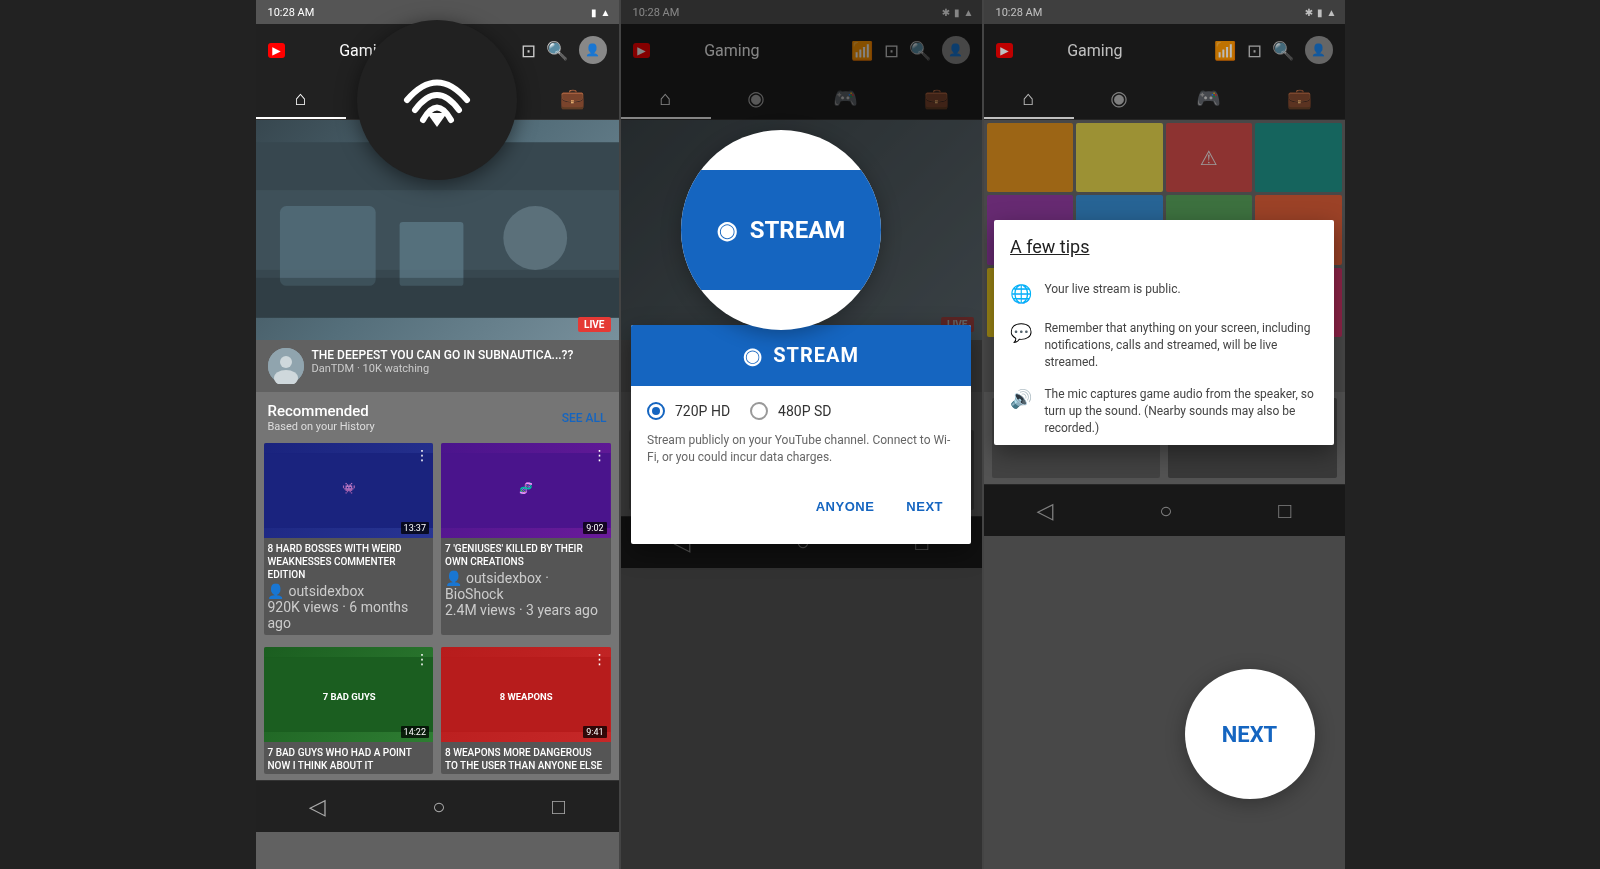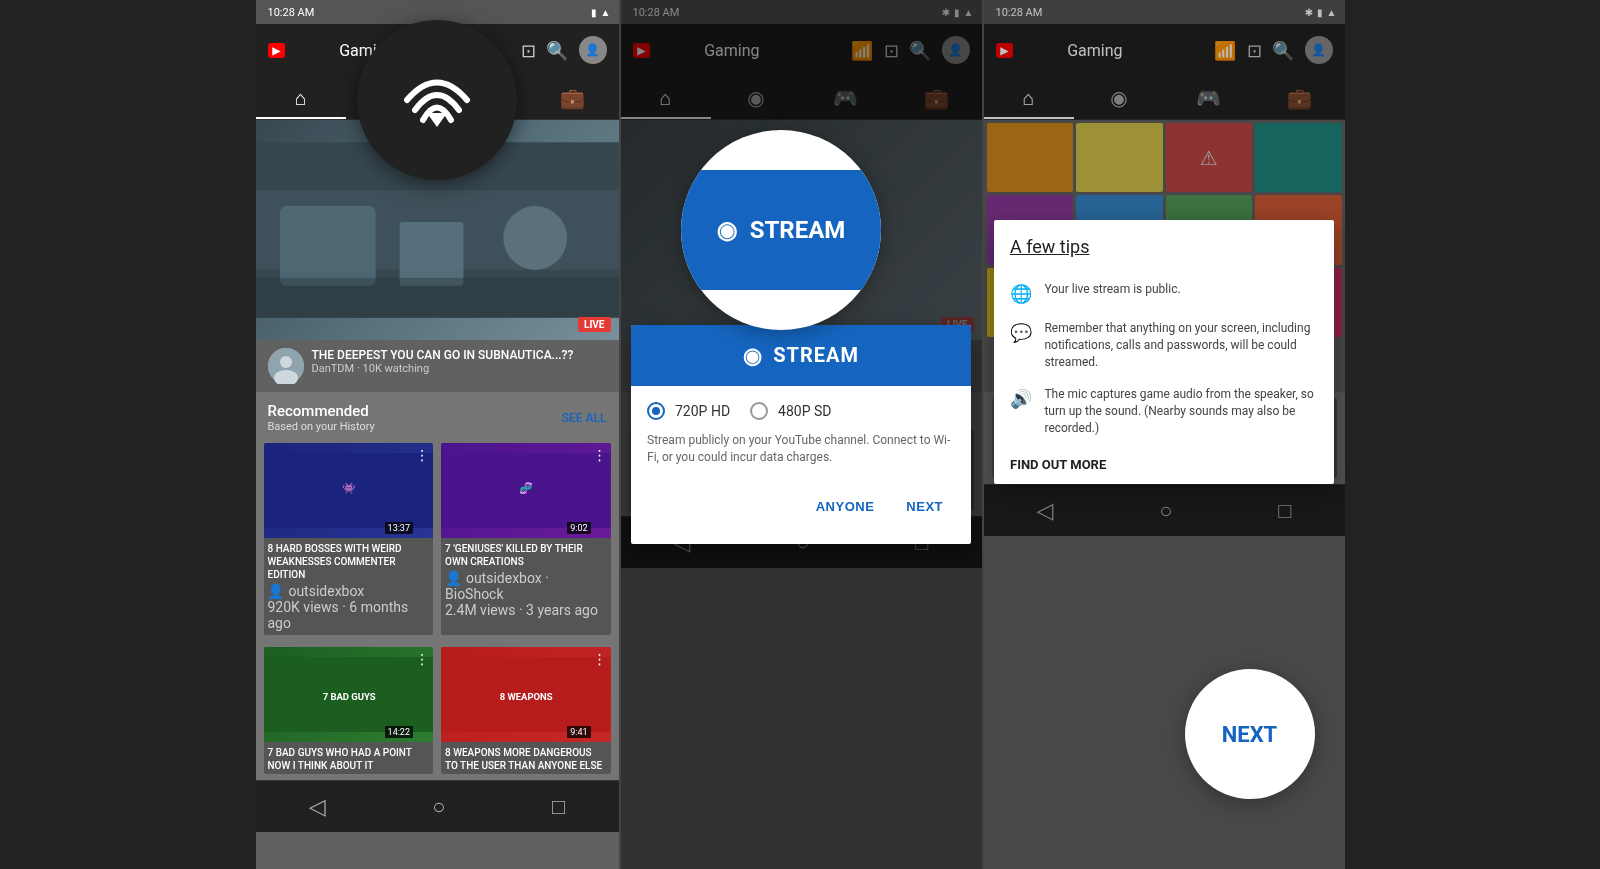--- a/index.html
+++ b/index.html
@@ -187,21 +187,21 @@
       height: 95px;
       position: relative;
       overflow: hidden;
     }
     .thumb-img.dark1 { background: linear-gradient(135deg, #1a237e, #283593); }
     .thumb-img.dark2 { background: linear-gradient(135deg, #4a148c, #6a1b9a); }
     .thumb-img.dark3 { background: linear-gradient(135deg, #1b5e20, #2e7d32); }
     .thumb-img.dark4 { background: linear-gradient(135deg, #b71c1c, #c62828); }
     .thumb-duration {
       position: absolute;
-      bottom: 4px; right: 20px;
+      bottom: 4px; right: 4px;
       background: rgba(0,0,0,0.75);
       color: #fff;
       font-size: 9px;
       padding: 1px 3px;
       border-radius: 1px;
     }
     .thumb-title {
       color: #fff;
       font-size: 10px;
       font-weight: 500;
@@ -714,27 +714,26 @@
   </div>
 
   <div class="tips-dialog">
     <div class="tips-header">A few tips</div>
     <div class="tip-row">
       <span class="tip-icon">🌐</span>
       <span class="tip-text">Your live stream is public.</span>
     </div>
     <div class="tip-row">
       <span class="tip-icon">💬</span>
-      <span class="tip-text">Remember that anything on your screen, including notifications, calls and passwords, will be could streamed.</span>
+      <span class="tip-text">Remember that anything on your screen, including notifications, calls and streamed, will be live streamed.</span>
     </div>
     <div class="tip-row">
       <span class="tip-icon">🔊</span>
       <span class="tip-text">The mic captures game audio from the speaker, so turn up the sound. (Nearby sounds may also be recorded.)</span>
     </div>
-    <div class="find-out-more">FIND OUT MORE</div>
   </div>
 
   <div class="next-circle">
     <span class="next-circle-label">NEXT</span>
   </div>
 
   <div class="bottom-nav">
     <span class="nav-icon">◁</span>
     <span class="nav-icon">○</span>
     <span class="nav-icon">□</span>

